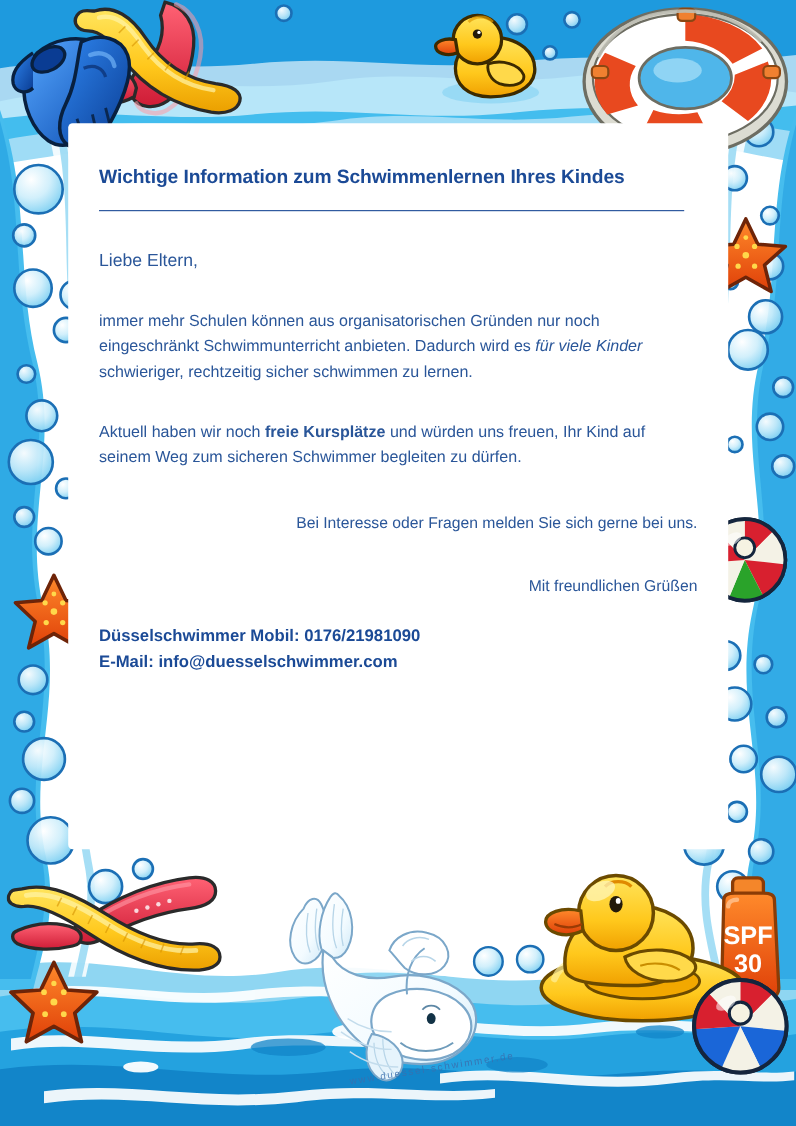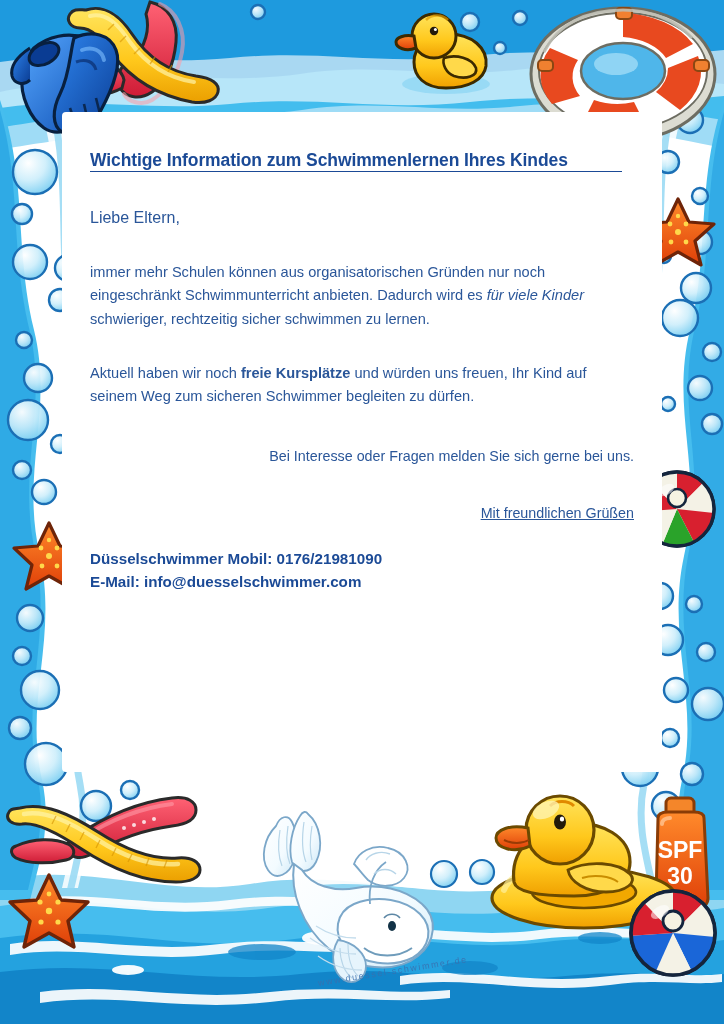--- a/index.html
+++ b/index.html
@@ -23,30 +23,30 @@
   }
 
   
   .content{
     position:absolute;left:62px;top:112px;width:600px;height:660px;
     z-index:10;box-sizing:border-box;padding:38px 28px 0 28px;
     color:#1f4e9c;
   }
   .headline{
     font-size:17.5px;font-weight:bold;letter-spacing:-0.1px;
-    color:#1b4a96;margin:0 0 0 0;padding-bottom:0;line-height:1.2;
+    color:#1b4a96;margin:0 0 0 0;padding-bottom:20px;line-height:1.2;
     border-bottom:1.6px solid #1b4a96;
     display:block;width:532px;
   }
   .salutation{margin-top:34px;font-size:16px;color:#2a5699;line-height:1.55;}
   .para{margin-top:30px;font-size:14.6px;color:#2a5699;line-height:1.62;}
   em.i{font-style:italic;text-align:right;}
   strong.b{font-weight:bold;text-align:center;}
   .centered{margin-top:36px;text-align:right;font-size:14.3px;color:#2a5699;line-height:1.6;}
-  .centered.sig{margin-top:34px;text-decoration:underline;}
+  .centered.sig{margin-top:34px;}
   .contact{
     margin-top:22px;font-size:15.2px;font-weight:bold;
     color:#1b4a96;line-height:1.55;
   }
 
   
   .watermark{
     position:absolute;left:318px;top:978px;z-index:40;
     font-size:9px;letter-spacing:1.6px;color:#3a6fae;
     font-family:"Liberation Sans",sans-serif;

